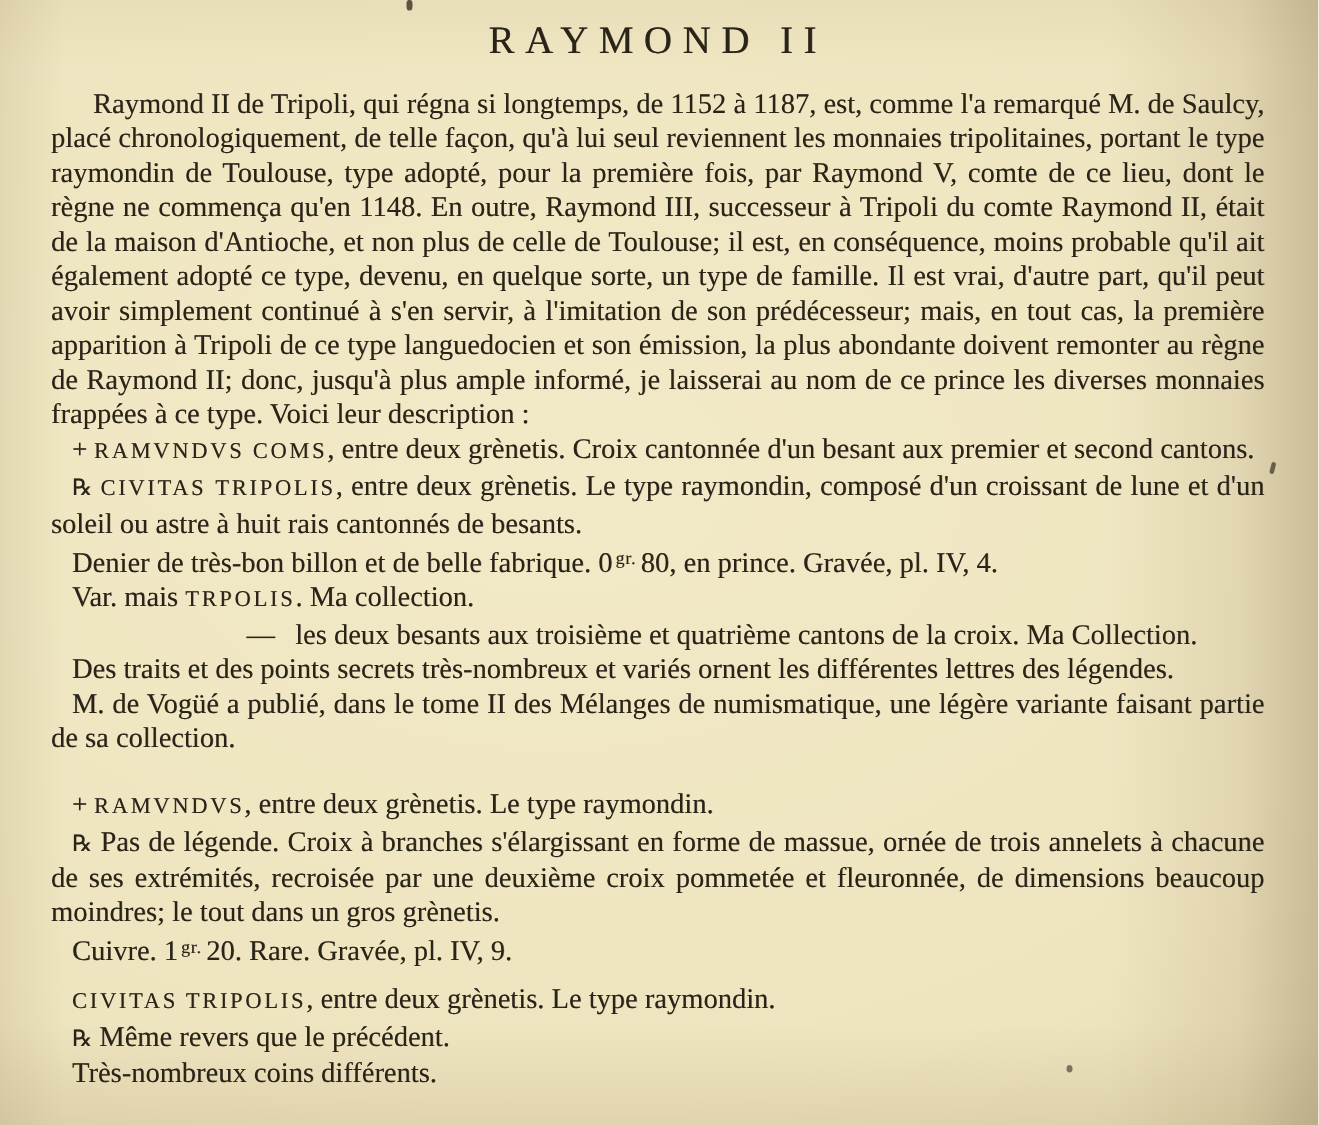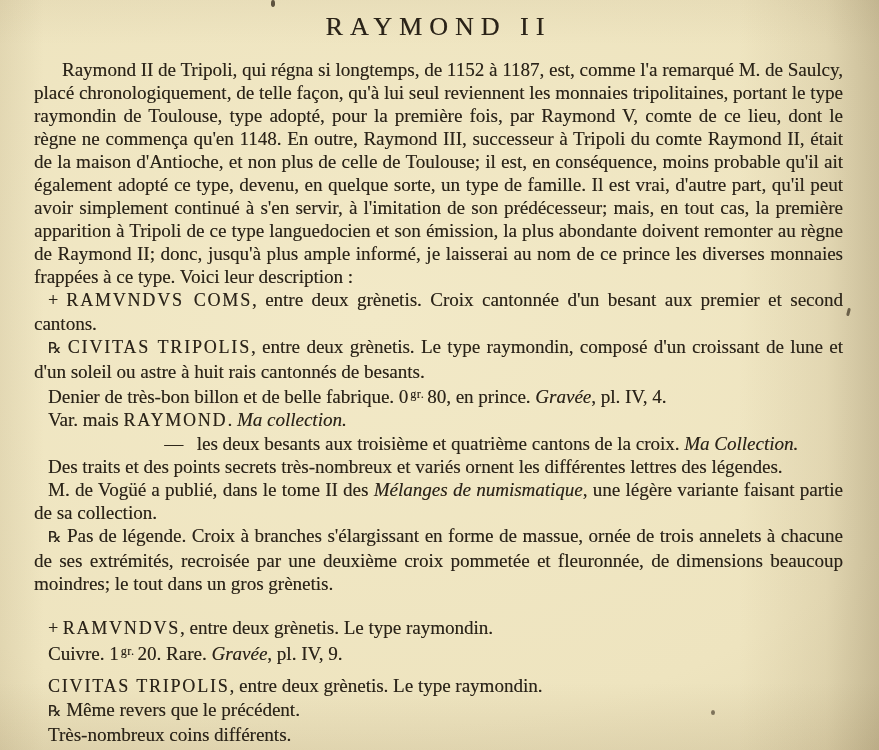--- a/index.html
+++ b/index.html
@@ -32,46 +32,46 @@
     line-height:23px;
     text-align:justify;
     text-shadow:0.25px 0.25px 0.35px rgba(42,34,24,.45);
   }
   p.indent-lg { text-indent:28px; }
   p.indent-sm { text-indent:14px; }
   p.gap-lg { margin-top:21px; }
   p.gap-sm { margin-top:9px; }
   p.dash-entry { padding-left:72px; text-indent:0; text-align:center; }
   .dash { display:inline-block; width:46px; }
-  .seg-caps { font-size:18px; letter-spacing:1.8px; }
-  .seg-italic { font-style:italic; }
+  .seg-caps { font-size:15px; letter-spacing:1.8px; }
+  .seg-italic { }
   .seg-sup { font-size:12px; vertical-align:5px; margin:0 3px 0 2px; letter-spacing:0.5px; }
   .seg-rx { font-size:15px; font-family:"DejaVu Serif","DejaVu Sans",serif; }
   .seg-cross { font-size:18px; }
   .speck { position:absolute; background:#453b2a; }
   .speck-top { left:271px; top:0; width:4px; height:7px; border-radius:40%; opacity:.85; }
   .speck-right { left:847px; top:308px; width:3px; height:8px; border-radius:2px; transform:rotate(14deg); opacity:.75; }
   .speck-bottom { left:711px; top:710px; width:4px; height:5px; border-radius:50%; opacity:.65; }
 </style>
 </head>
 <body>
 
 <div class="page">
   <h1 class="title">RAYMOND II</h1>
   <div>
       <p class="line indent-lg"><span class="seg-plain">Raymond II de Tripoli, qui régna si longtemps, de 1152 à 1187, est, comme l'a remarqué M. de Saulcy, placé chronologiquement, de telle façon, qu'à lui seul reviennent les monnaies tripolitaines, portant le type raymondin de Toulouse, type adopté, pour la première fois, par Raymond V, comte de ce lieu, dont le règne ne commença qu'en 1148. En outre, Raymond III, successeur à Tripoli du comte Raymond II, était de la maison d'Antioche, et non plus de celle de Toulouse; il est, en conséquence, moins probable qu'il ait également adopté ce type, devenu, en quelque sorte, un type de famille. Il est vrai, d'autre part, qu'il peut avoir simplement continué à s'en servir, à l'imitation de son prédécesseur; mais, en tout cas, la première apparition à Tripoli de ce type languedocien et son émission, la plus abondante doivent remonter au règne de Raymond II; donc, jusqu'à plus ample informé, je laisserai au nom de ce prince les diverses monnaies frappées à ce type. Voici leur description :</span></p>
       <p class="line indent-sm"><span class="seg-cross">+ </span><span class="seg-caps">RAMVNDVS COMS</span><span class="seg-plain">, entre deux grènetis. Croix cantonnée d'un besant aux premier et second cantons.</span></p>
       <p class="line indent-sm"><span class="seg-rx">℞</span><span class="seg-plain"> </span><span class="seg-caps">CIVITAS TRIPOLIS</span><span class="seg-plain">, entre deux grènetis. Le type raymondin, composé d'un croissant de lune et d'un soleil ou astre à huit rais cantonnés de besants.</span></p>
       <p class="line indent-sm"><span class="seg-plain">Denier de très-bon billon et de belle fabrique. 0</span><span class="seg-sup">gr.</span><span class="seg-plain">80, en prince. </span><span class="seg-italic">Gravée</span><span class="seg-plain">, pl. IV, 4.</span></p>
-      <p class="line indent-sm"><span class="seg-plain">Var. mais </span><span class="seg-caps">RAYMOND</span><span class="seg-plain">. </span><span class="seg-italic">Ma collection.</span></p>
+      <p class="line indent-sm"><span class="seg-plain">Var. mais </span><span class="seg-caps">TRPOLIS</span><span class="seg-plain">. </span><span class="seg-italic">Ma collection.</span></p>
       <p class="line dash-entry"><span class="dash">—</span><span class="seg-plain">les deux besants aux troisième et quatrième cantons de la croix. </span><span class="seg-italic">Ma Collection.</span></p>
       <p class="line indent-sm"><span class="seg-plain">Des traits et des points secrets très-nombreux et variés ornent les différentes lettres des légendes.</span></p>
       <p class="line indent-sm"><span class="seg-plain">M. de Vogüé a publié, dans le tome II des </span><span class="seg-italic">Mélanges de numismatique</span><span class="seg-plain">, une légère variante faisant partie de sa collection.</span></p>
+      <p class="line indent-sm gap-lg"><span class="seg-cross">+ </span><span class="seg-caps">RAMVNDVS</span><span class="seg-plain">, entre deux grènetis. Le type raymondin.</span></p>
       <p class="line indent-sm"><span class="seg-rx">℞</span><span class="seg-plain"> Pas de légende. Croix à branches s'élargissant en forme de massue, ornée de trois annelets à chacune de ses extrémités, recroisée par une deuxième croix pommetée et fleuronnée, de dimensions beaucoup moindres; le tout dans un gros grènetis.</span></p>
-      <p class="line indent-sm gap-lg"><span class="seg-cross">+ </span><span class="seg-caps">RAMVNDVS</span><span class="seg-plain">, entre deux grènetis. Le type raymondin.</span></p>
       <p class="line indent-sm"><span class="seg-plain">Cuivre. 1</span><span class="seg-sup">gr.</span><span class="seg-plain">20. Rare. </span><span class="seg-italic">Gravée</span><span class="seg-plain">, pl. IV, 9.</span></p>
       <p class="line indent-sm gap-sm"><span class="seg-caps">CIVITAS TRIPOLIS</span><span class="seg-plain">, entre deux grènetis. Le type raymondin.</span></p>
       <p class="line indent-sm"><span class="seg-rx">℞</span><span class="seg-plain"> Même revers que le précédent.</span></p>
       <p class="line indent-sm"><span class="seg-plain">Très-nombreux coins différents.</span></p>
     </div>
   <div class="speck speck-top"></div>
   <div class="speck speck-right"></div>
   <div class="speck speck-bottom"></div>
 </div>
 

